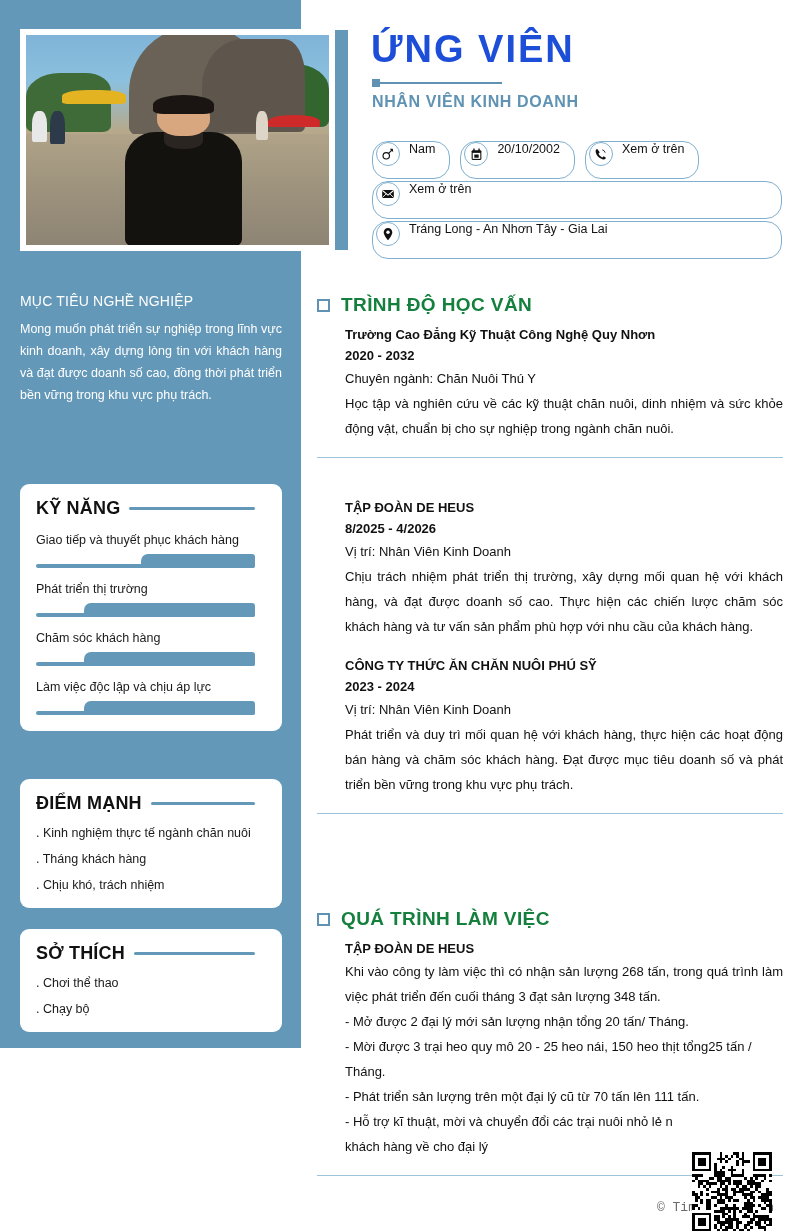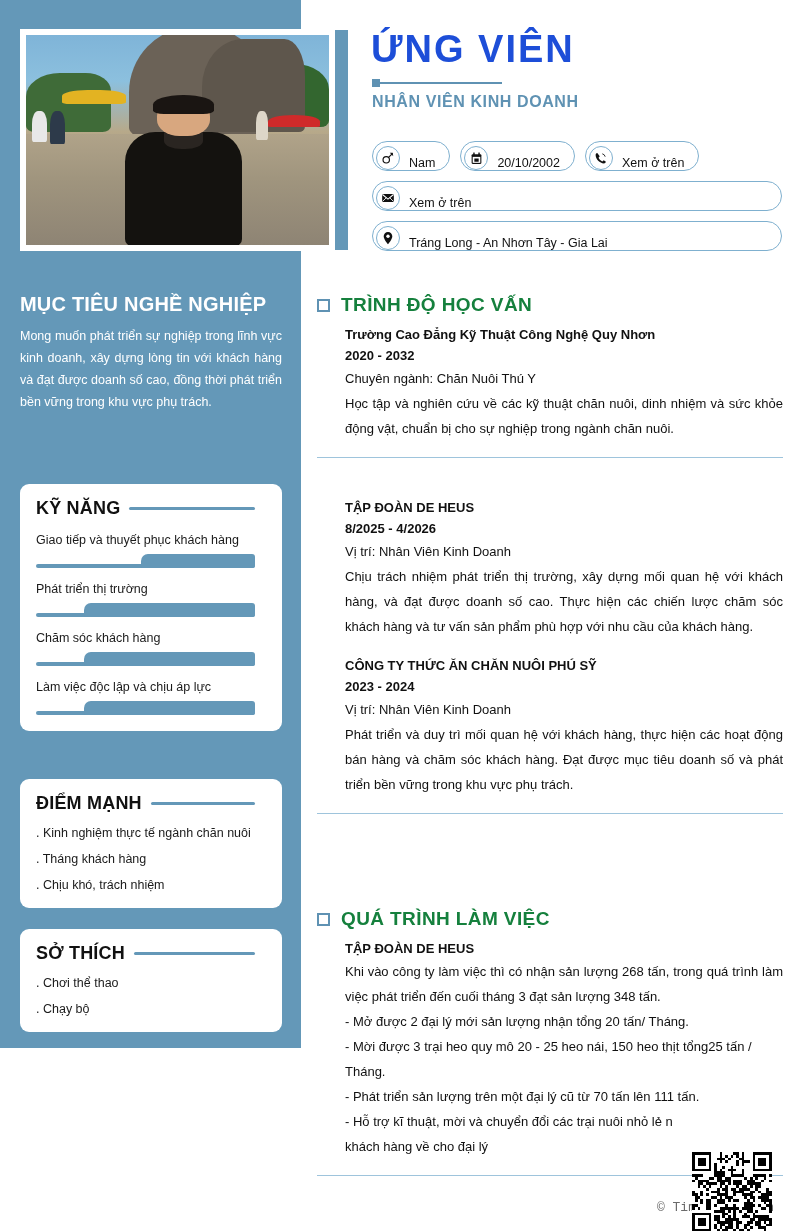--- a/index.html
+++ b/index.html
@@ -64,21 +64,21 @@
   .ph-fig1 { position:absolute; left:8%; top:36%; width:5%; height:16%;
     background:#2d3a4a; border-radius:40% 40% 10% 10%; }
   .ph-fig2 { position:absolute; left:2%; top:36%; width:5%; height:15%;
     background:#e8e8e8; border-radius:40% 40% 10% 10%; }
   .ph-fig3 { position:absolute; left:76%; top:36%; width:4%; height:14%;
     background:#ddd6c8; border-radius:40% 40% 10% 10%; }
 
   .side-block { position: absolute; left: 20px; width: 262px; }
 
   .side-h1 {
-    color: #ffffff; font-size: 20px; font-weight: bold;
+    color: #ffffff; font-size: 14px; font-weight: normal;
     letter-spacing: .2px; white-space: nowrap;
   }
   .objective-text {
     color: #ffffff; font-size: 12.5px; line-height: 22px;
     text-align: justify; margin-top: 9px;
   }
 
   .card {
     background: #ffffff; border-radius: 9px;
     padding: 14px 27px 16px 16px;
@@ -118,22 +118,22 @@
   .name-rule-dot { width: 8px; height: 8px; background: #5f92b3; }
   .name-rule-line { width: 122px; height: 2px; background: #5f92b3; }
   .job-title {
     position: absolute; left: 55px; top: 93px;
     font-size: 16px; font-weight: bold; color: #5f92b3;
     letter-spacing: .6px;
   }
 
   .pill-row { position: absolute; display: flex; gap: 10px; }
   .pill {
-    display: flex; align-items: flex-end;
-    height: 30px; border: 1px solid #7fb0cf; border-radius: 16px;
+    display: flex; align-items: flex-start;
+    height: 38px; border: 1px solid #7fb0cf; border-radius: 16px;
     padding: 0 14px 0 3px; background: #fff;
   }
   .pill-ico {
     width: 24px; height: 24px; min-width: 24px;
     border: 1px solid #7fb0cf; border-radius: 50%;
     display: flex; align-items: center; justify-content: center;
     background: #fff; margin-right: 9px;
   }
   .pill-ico svg { display: block; }
   .pill-txt { font-size: 12.5px; color: #111; white-space: nowrap; }

